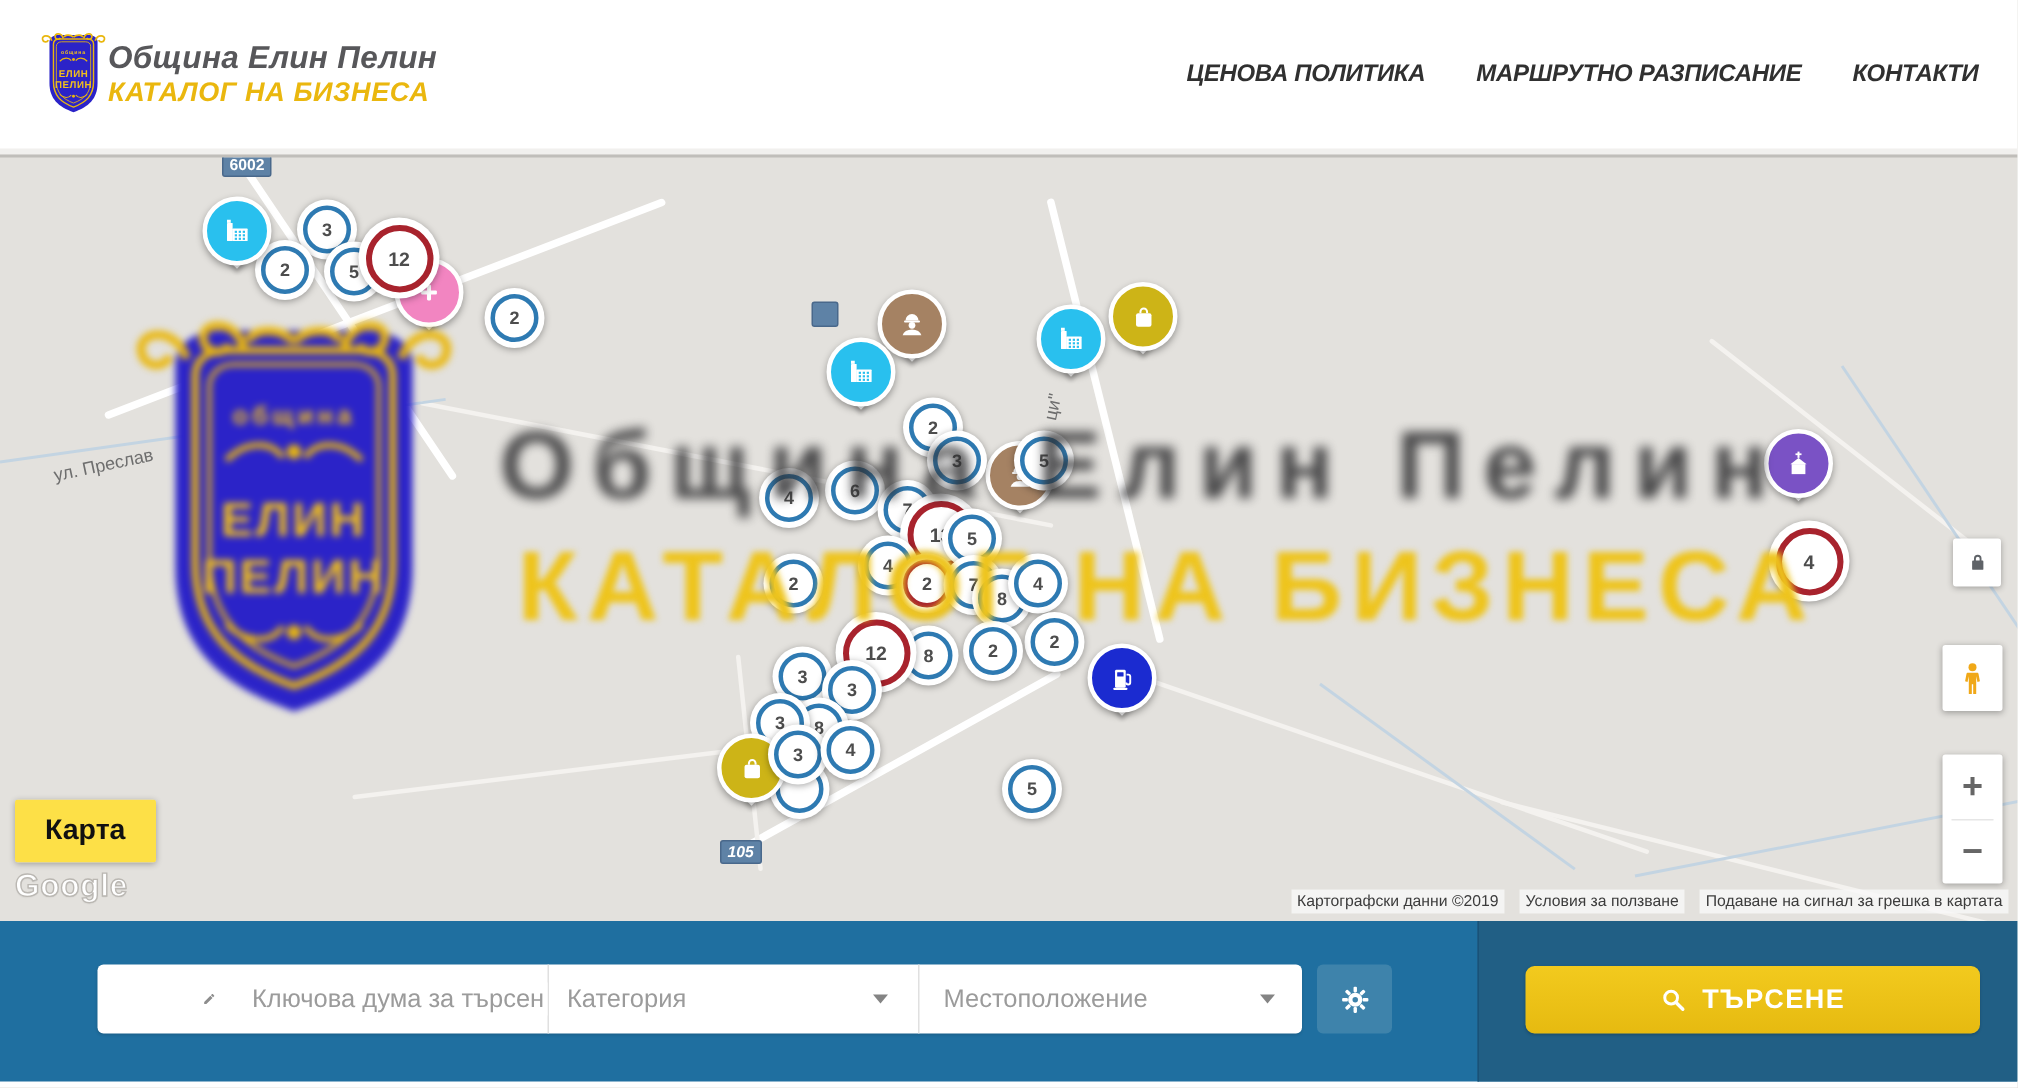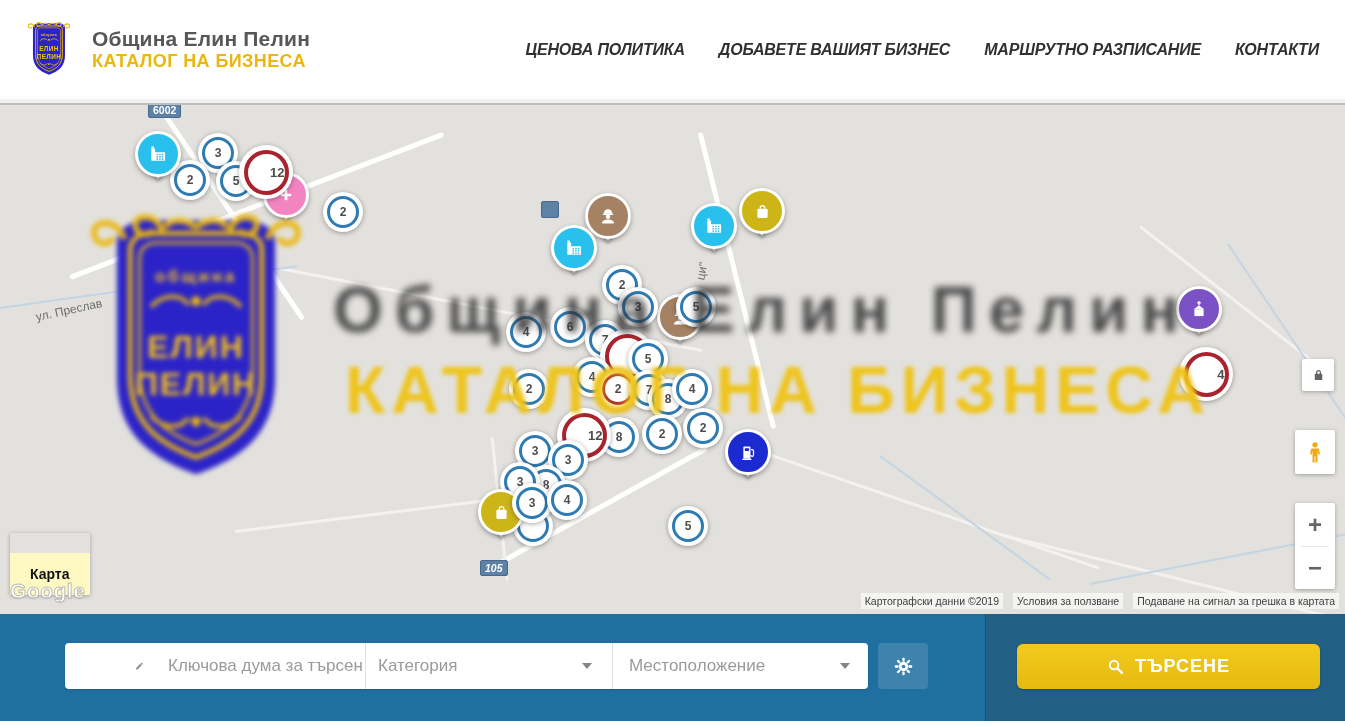--- a/index.html
+++ b/index.html
@@ -3,21 +3,21 @@
 <meta charset="utf-8">
 <style>
   html,body{margin:0;padding:0;}
   body{width:1345px;height:725px;overflow:hidden;position:relative;background:#fff;
        font-family:"Liberation Sans", sans-serif;}
   
   #header{position:relative;height:103px;background:#fff;border-bottom:4px solid #f1f0ee;
           display:flex;align-items:center;justify-content:space-between;box-sizing:border-box;}
   .brand{display:flex;align-items:center;margin-left:26px;}
   .brand svg{display:block;}
-  .brand-text{margin-left:20px;line-height:1.15;}
+  .brand-text{margin-left:0;line-height:1.15;font-style:italic;}
   .brand-title{font-size:21px;font-weight:bold;color:#57575a;letter-spacing:.2px;}
   .brand-sub{font-size:18px;font-weight:bold;color:#eab70e;letter-spacing:.4px;}
   #nav{display:flex;gap:34px;margin-right:26px;font-style:italic;}
   .nav-item{font-size:16px;font-weight:bold;color:#303030;letter-spacing:-.2px;cursor:pointer;
             text-transform:uppercase;white-space:nowrap;}
   
   #map{position:relative;height:511px;background:#e3e1dd;border-top:2px solid #c0beba;
        overflow:hidden;cursor:grab;box-sizing:border-box;}
   .road{position:absolute;height:5px;background:#ffffff;border-radius:3px;transform-origin:left center;}
   .road.thin{height:3px;background:#f4f2ef;}
@@ -28,21 +28,21 @@
                 transform-origin:left center;}
   
   #marker-layer{position:absolute;inset:0;}
   .cluster{position:absolute;transform:translate(-50%,-50%);width:40px;height:40px;background:#fff;
            border-radius:50%;box-shadow:0 1px 5px rgba(0,0,0,.35);display:flex;align-items:center;
            justify-content:center;cursor:pointer;}
   .cluster .ring{width:26px;height:26px;border:3px solid #2e7ab2;border-radius:50%;background:#fff;
                  display:flex;align-items:center;justify-content:center;}
   .cluster .cnum{font-size:12px;font-weight:bold;color:#4d4d4d;}
   .cluster.large{width:54px;height:54px;}
-  .cluster.large .ring{width:37px;height:37px;border-width:4px;justify-content:flex-end;}
+  .cluster.large .ring{width:37px;height:37px;border-width:4px;}
   .cluster.large .cnum{font-size:13px;}
   .pin{position:absolute;cursor:pointer;}
   .pin-tail{position:absolute;left:0;top:0;width:15px;height:15px;background:#fff;
             transform:translate(-50%,7px) rotate(45deg);box-shadow:2px 2px 3px rgba(0,0,0,.25);}
   .pin-circle{position:absolute;left:0;top:0;transform:translate(-50%,-50%);width:40px;height:40px;
               border:3px solid #fff;border-radius:50%;box-shadow:0 2px 5px rgba(0,0,0,.35);
               display:flex;align-items:center;justify-content:center;}
   
   #watermark{position:absolute;inset:0;z-index:200;pointer-events:none;}
   #wm-crest{position:absolute;left:83px;top:104px;filter:blur(2.6px);}
@@ -54,22 +54,22 @@
   .ctl{position:absolute;background:#fff;box-shadow:0 1px 4px rgba(0,0,0,.3);border-radius:2px;
        display:flex;align-items:center;justify-content:center;cursor:pointer;z-index:300;}
   #lock-btn{left:1302px;top:254px;width:32px;height:32px;}
   #pegman-btn{left:1295px;top:325px;width:40px;height:44px;}
   #zoom-pad{left:1295px;top:398px;width:40px;height:86px;flex-direction:column;z-index:300;}
   .zoom-btn{width:40px;height:42px;display:flex;align-items:center;justify-content:center;
             font-size:24px;font-weight:bold;color:#666;cursor:pointer;}
   .zoom-div{width:28px;height:1px;background:#e6e6e6;}
   #maptype{position:absolute;left:10px;top:428px;display:flex;z-index:300;
            box-shadow:0 1px 4px rgba(0,0,0,.3);border-radius:2px;overflow:hidden;}
-  .mt-btn{height:42px;background:#fef9c3;display:flex;align-items:center;justify-content:center;
-          font-size:14px;cursor:pointer;padding:0 20px;margin-top:20px;}
+  .mt-btn{height:42px;background:#fde047;display:flex;align-items:center;justify-content:center;
+          font-size:19px;cursor:pointer;padding:0 20px;}
   #mt-map{font-weight:bold;color:#111;}
   #mt-sat{color:#787878;border-left:1px solid #ececec;}
   #google-logo{position:absolute;left:10px;top:474px;font-size:21px;font-weight:bold;color:#fff;
                letter-spacing:.5px;-webkit-text-stroke:.9px #bab7b2;z-index:300;
                text-shadow:0 1px 1px rgba(0,0,0,.12);}
   #attribution{position:absolute;right:6px;top:488px;display:flex;gap:10px;z-index:300;}
   #attribution span{font-size:10.5px;color:#3c3c3c;background:rgba(248,248,248,.78);
                     padding:2px 4px;white-space:nowrap;}
   #attribution .link{cursor:pointer;}
   
@@ -130,21 +130,20 @@
     <svg width="46" height="58" viewBox="0 0 120 152">
         <use href="#crest"></use>
       </svg>
     <div class="brand-text">
       <div class="brand-title">Община Елин Пелин</div>
       <div class="brand-sub">КАТАЛОГ НА БИЗНЕСА</div>
     </div>
   </div>
   <div id="nav">
     <div class="nav-item">ЦЕНОВА ПОЛИТИКА</div>
-    <div class="nav-item">ДОБАВЕТЕ ВАШИЯТ БИЗНЕС</div>
     <div class="nav-item">МАРШРУТНО РАЗПИСАНИЕ</div>
     <div class="nav-item">КОНТАКТИ</div>
   </div>
 </div>
 
 <div id="map">
 
   <div class="road" style="left:70px;top:170px;width:400px;transform:rotate(-21deg);"></div>
   <div class="road" style="left:152px;top:-12px;width:270px;transform:rotate(56deg);"></div>
   <div class="road thin" style="left:280px;top:162px;width:430px;transform:rotate(11deg);"></div>

